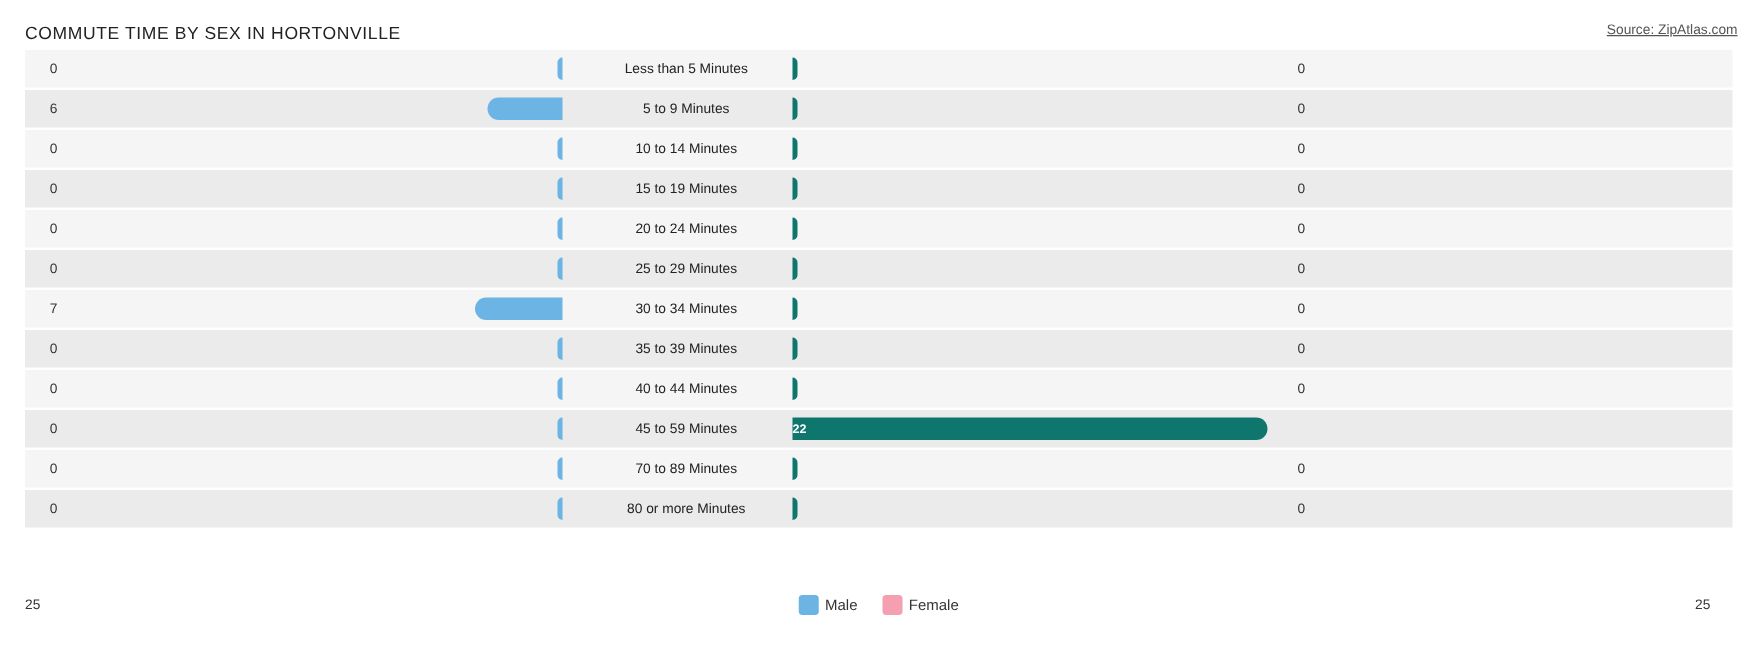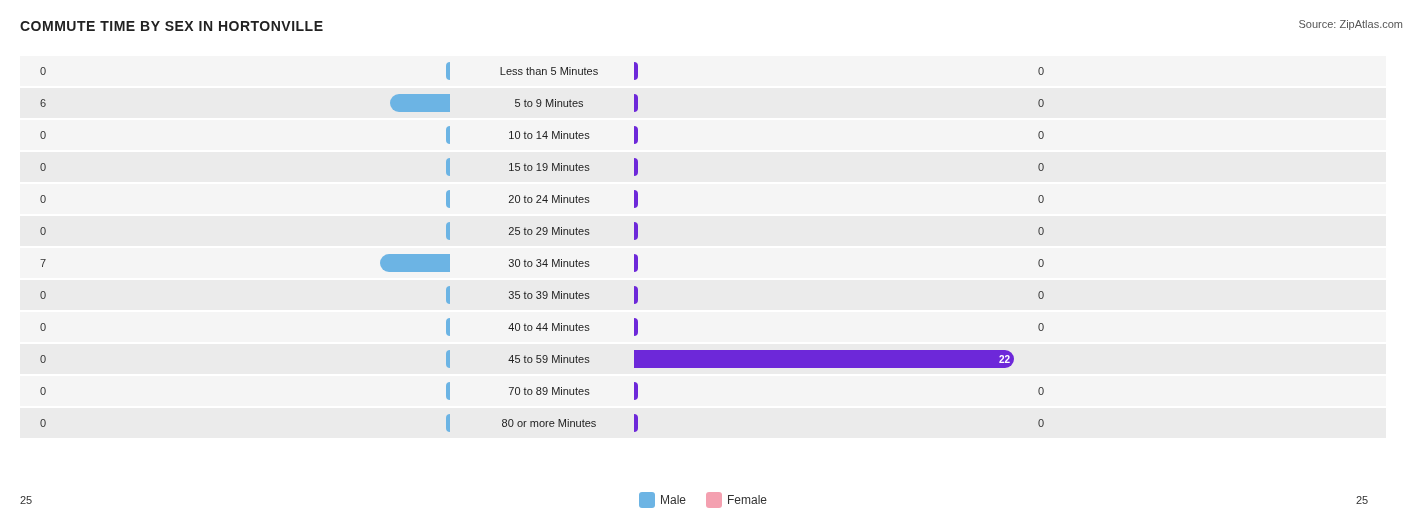--- a/index.html
+++ b/index.html
@@ -12,32 +12,33 @@
     }
     .chart-container {
       width: 1406px;
       height: 523px;
       padding: 18px 20px 40px 20px;
       position: relative;
       background: #fff;
     }
     .chart-title {
       font-size: 14px;
-      font-weight: bold;
+      font-weight: normal;
       text-transform: uppercase;
       color: #222;
-      margin-bottom: 22px;
+      margin-bottom: 6px;
       letter-spacing: 0.5px;
     }
     .source-label {
       position: absolute;
       top: 18px;
-      right: 3px;
+      right: 16px;
       font-size: 11px;
       color: #555;
+      text-decoration: underline;
     }
     .chart-area {
       position: relative;
       width: 100%;
       height: 420px;
       margin-top: 2px;
     }
     .row {
       display: flex;
       align-items: center;
@@ -86,25 +87,24 @@
       height: 18px;
       background: #6cb4e4;
       border-radius: 9px 0 0 9px;
       display: flex;
       align-items: center;
       justify-content: flex-start;
       padding-left: 4px;
     }
     .female-bar {
       height: 18px;
-      background: #6d28d9;
+      background: #0f766e;
       border-radius: 0 9px 9px 0;
       display: flex;
       align-items: center;
-      justify-content: flex-end;
       padding-right: 4px;
     }
     .right-val {
       width: 30px;
       text-align: left;
       font-size: 11px;
       color: #333;
       padding-left: 4px;
       flex-shrink: 0;
     }

